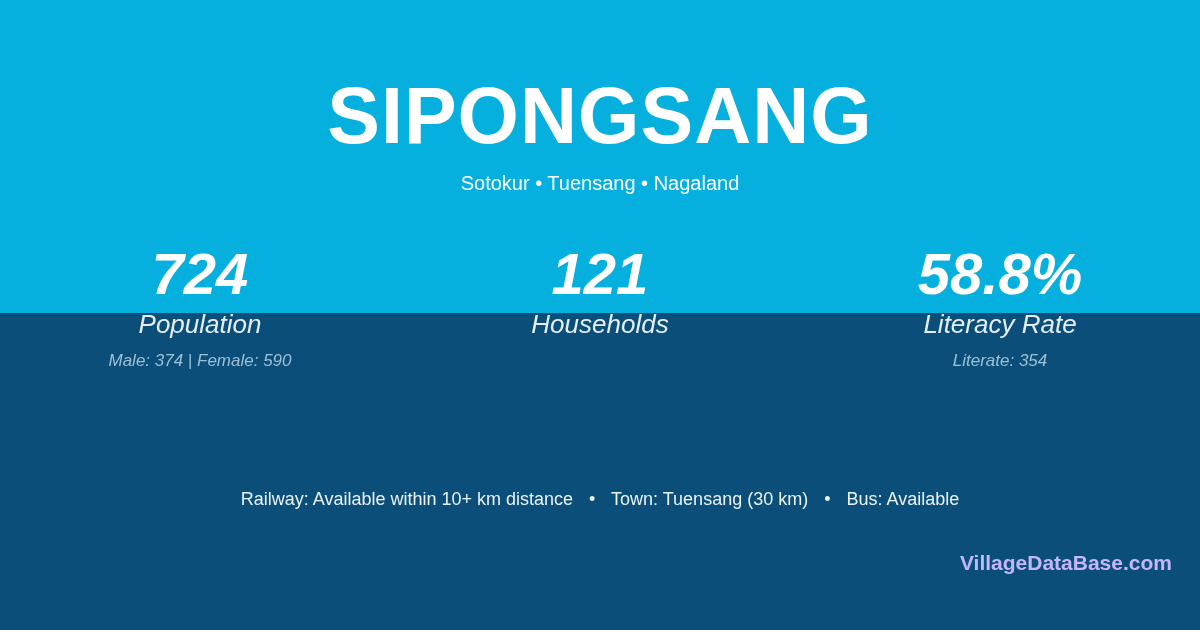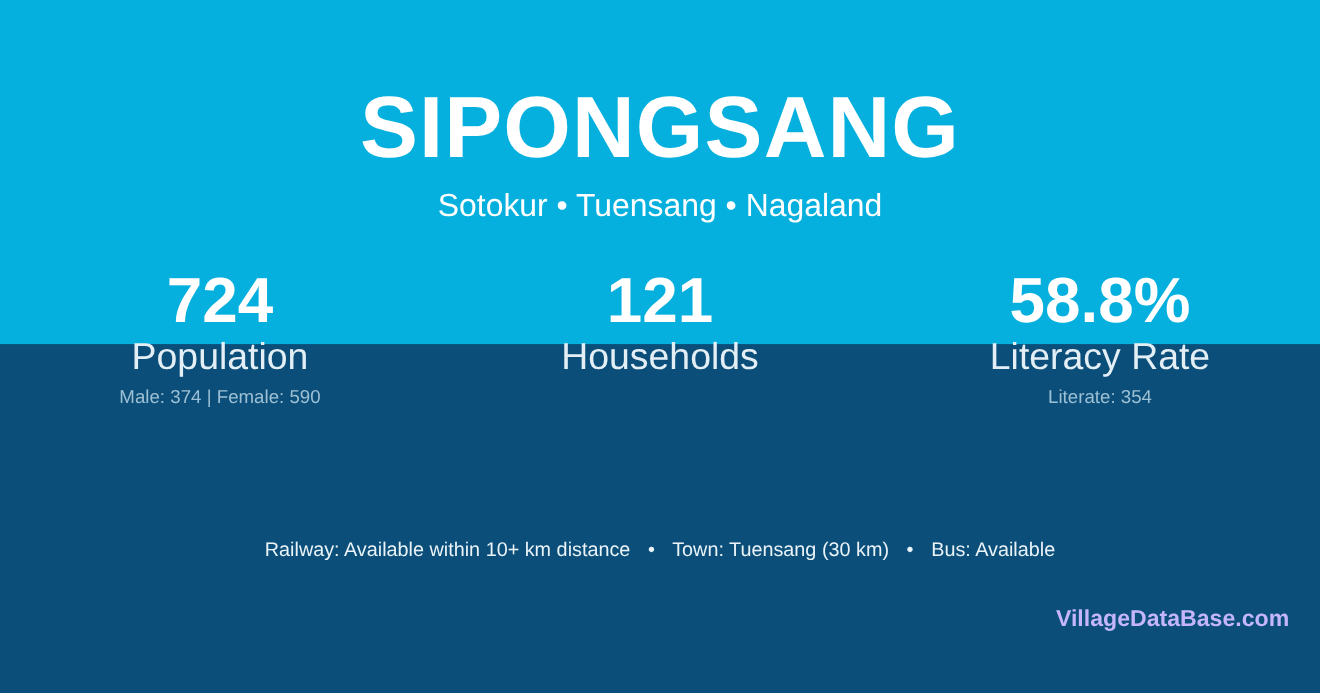--- a/index.html
+++ b/index.html
@@ -54,49 +54,50 @@
     font-size: 79px;
     font-weight: bold;
     letter-spacing: 1px;
     line-height: 1.0;
     color: #ffffff;
     white-space: nowrap;
   }
   .subtitle {
     margin: 0;
     padding-top: 18px;
-    font-size: 29px;
+    font-size: 20px;
     font-weight: normal;
     line-height: 1.0;
     color: #ffffff;
     white-space: nowrap;
   }
 
   
   .stats {
     position: absolute;
     left: 0;
     top: 240px;
     width: 1200px;
     display: flex;
     flex-direction: row;
+    font-style: italic;
   }
   .stat {
     flex: 1 1 0;
     text-align: center;
   }
   .stat-value {
     font-size: 58px;
     font-weight: bold;
     line-height: 68px;
     color: #ffffff;
     white-space: nowrap;
   }
   .stat-label {
-    font-size: 34px;
+    font-size: 26px;
     font-weight: normal;
     line-height: 32px;
     color: #e3eff5;
     white-space: nowrap;
   }
   .stat-sub {
     font-size: 17px;
     font-weight: normal;
     line-height: 22px;
     padding-top: 10px;

